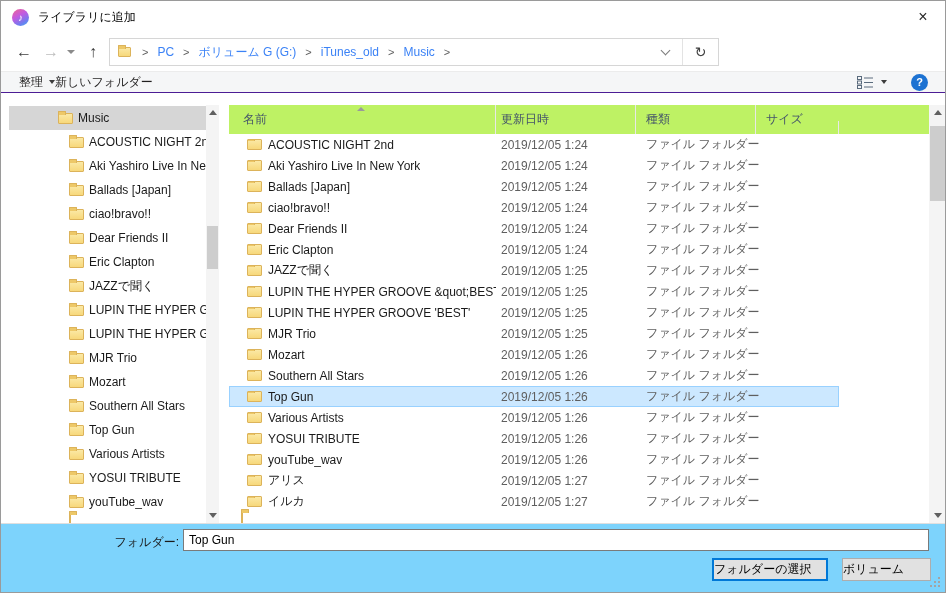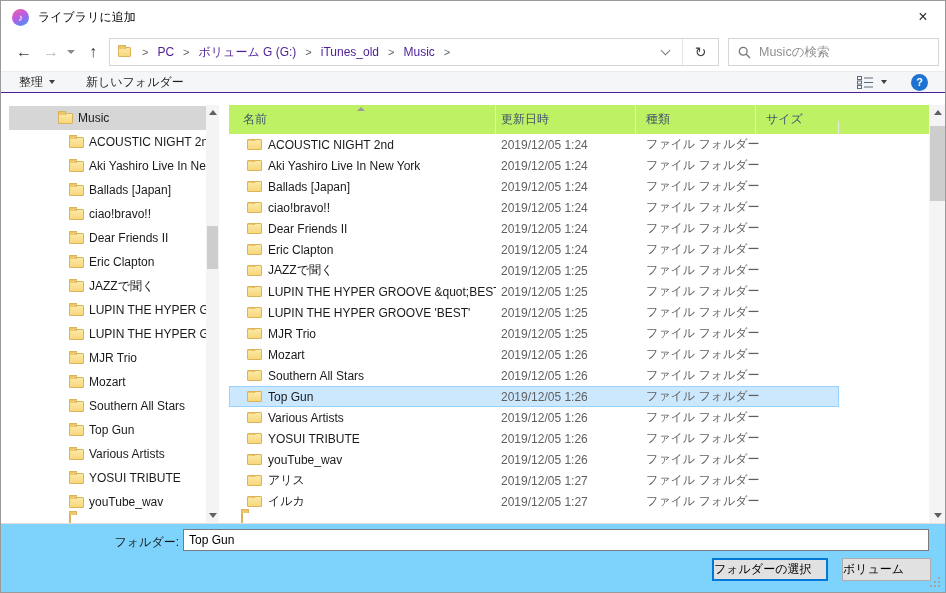--- a/index.html
+++ b/index.html
@@ -16,33 +16,33 @@
   
   .navrow { position:absolute; left:0; top:32px; right:0; height:38px; background:#fff; }
   .nav-ic { position:absolute; top:0; height:38px; display:flex; align-items:center; justify-content:center; font-size:16px; }
   .ic-back { left:10px; width:26px; color:#3d3d3d; }
   .ic-fwd { left:38px; width:24px; color:#bdbdbd; }
   .ic-drop { left:62px; width:16px; }
   .ic-up { left:80px; width:24px; color:#3d3d3d; }
   .tri-d { width:0; height:0; border-left:4px solid transparent; border-right:4px solid transparent; border-top:4px solid #8a8a8a; }
   .addr-box { position:absolute; left:108px; top:5px; width:610px; height:28px; border:1px solid #d6d6d6; display:flex; align-items:stretch; background:#fff; }
   .crumbs { flex:1 1 auto; display:flex; align-items:center; padding-left:8px; overflow:hidden; white-space:nowrap; }
-  .crumb { padding:0 2px; color:#4c1d95; cursor:pointer; }
+  .crumb { padding:0 2px; color:#3b82f6; cursor:pointer; }
   .crumb-sep { color:#5f5f5f; margin:0 7px; font-size:11px; }
   .addr-chev { flex:0 0 34px; display:flex; align-items:center; justify-content:center; cursor:pointer; }
   .addr-refresh { flex:0 0 36px; border-left:1px solid #e3e3e3; display:flex; align-items:center; justify-content:center; font-size:14px; color:#414141; cursor:pointer; }
   .chev-v { width:7px; height:7px; border-right:1.4px solid #7c7c7c; border-bottom:1.4px solid #7c7c7c; transform:rotate(45deg); margin-top:-4px; }
   .search-box { position:absolute; left:727px; top:5px; width:211px; height:28px; border:1px solid #d6d6d6; background:#fff; display:flex; align-items:center; padding-left:9px; }
   .search-box input { border:none; outline:none; margin-left:8px; width:160px; font:12.5px "Liberation Sans", sans-serif; color:#1a1a1a; }
   .search-box input::placeholder { color:#8f8f8f; }
   
   .toolbar { position:absolute; left:0; top:70px; right:0; height:22px; background:#f5f6f7; border-top:1px solid #ececec; border-bottom:1px solid #4c1d95; display:flex; align-items:center; }
   .tb-btn { display:flex; align-items:center; gap:6px; cursor:pointer; color:#201f1f; }
   .tb-organize { margin-left:18px; }
-  .tb-newfolder { margin-left:31px; }
+  .tb-newfolder { }
   .tri-sm { width:0; height:0; border-left:3.5px solid transparent; border-right:3.5px solid transparent; border-top:4px solid #3c3c3c; }
   .tb-right { margin-left:auto; display:flex; align-items:center; }
   .tb-view { display:flex; align-items:center; gap:7px; cursor:pointer; margin-right:24px; }
   .help-btn { width:17px; height:17px; border-radius:50%; background:#1d72d2; color:#fff; font-weight:bold; font-size:11px; text-align:center; line-height:17px; margin-right:17px; cursor:pointer; }
   
   .folder-icon { position:relative; width:15px; height:11px; background:linear-gradient(#fbe9a6,#f7d87b); border:1px solid #dcb35a; border-radius:1px; flex:0 0 auto; }
   .folder-icon::before { content:""; position:absolute; top:-3px; left:-1px; width:6px; height:3px; background:#edc868; border:1px solid #dcb35a; border-bottom:none; border-radius:1px 1px 0 0; }
   .folder-icon.mini { width:13px; height:10px; }
   
   .tree-pane { position:absolute; left:8px; top:105px; width:197px; height:417px; overflow:hidden; background:#fff; }
@@ -127,27 +127,20 @@
 
   <span class="crumb">Music</span>
           <span class="crumb-sep">&gt;</span>
 </div>
       <div class="addr-chev">
           <div class="chev-v"></div>
         </div>
       <div class="addr-refresh">↻</div>
     </div>
 
-    <div class="search-box">
-      <svg width="13" height="13" viewBox="0 0 13 13">
-        <circle cx="5.2" cy="5.2" r="3.9" fill="none" stroke="#767676" stroke-width="1.3"></circle>
-        <line x1="8.3" y1="8.3" x2="12" y2="12" stroke="#767676" stroke-width="1.3"></line>
-      </svg>
-      <input type="text" placeholder="Musicの検索" style="">
-    </div>
   </div>
 
   <div class="toolbar">
     <div class="tb-btn tb-organize">
       <span>整理</span>
       <span class="tri-sm"></span>
     </div>
     <div class="tb-btn tb-newfolder">
       <span>新しいフォルダー</span>
     </div>

